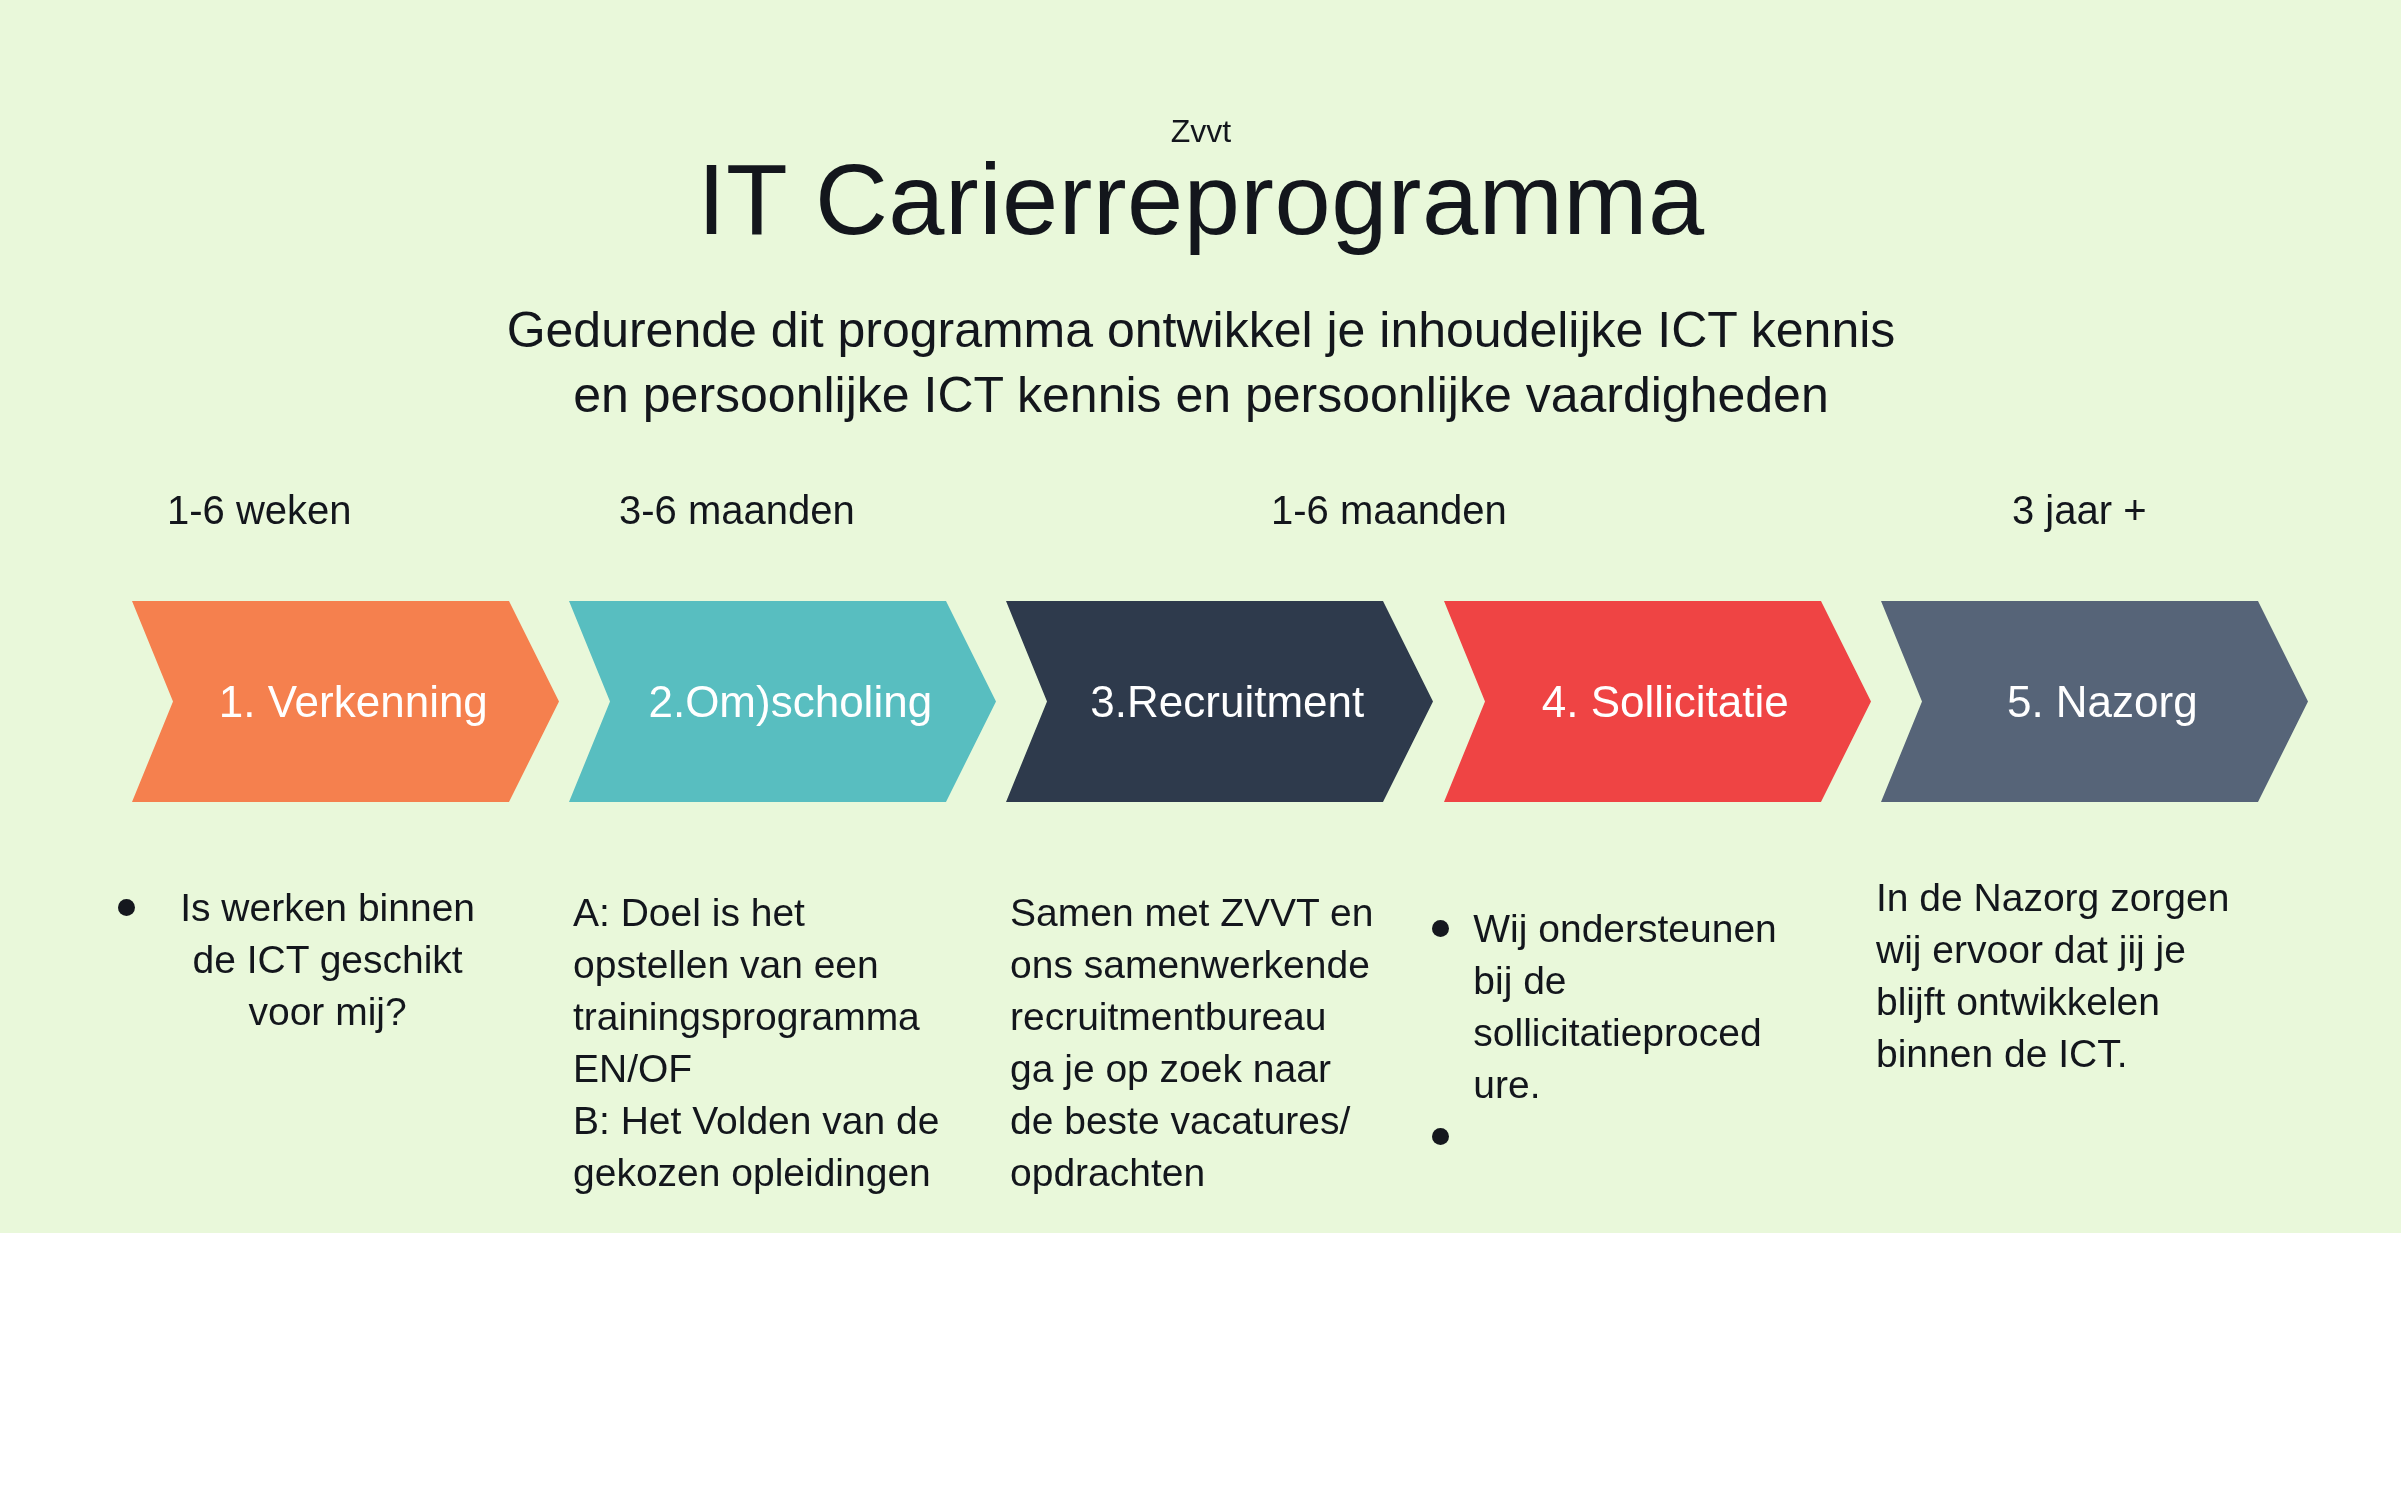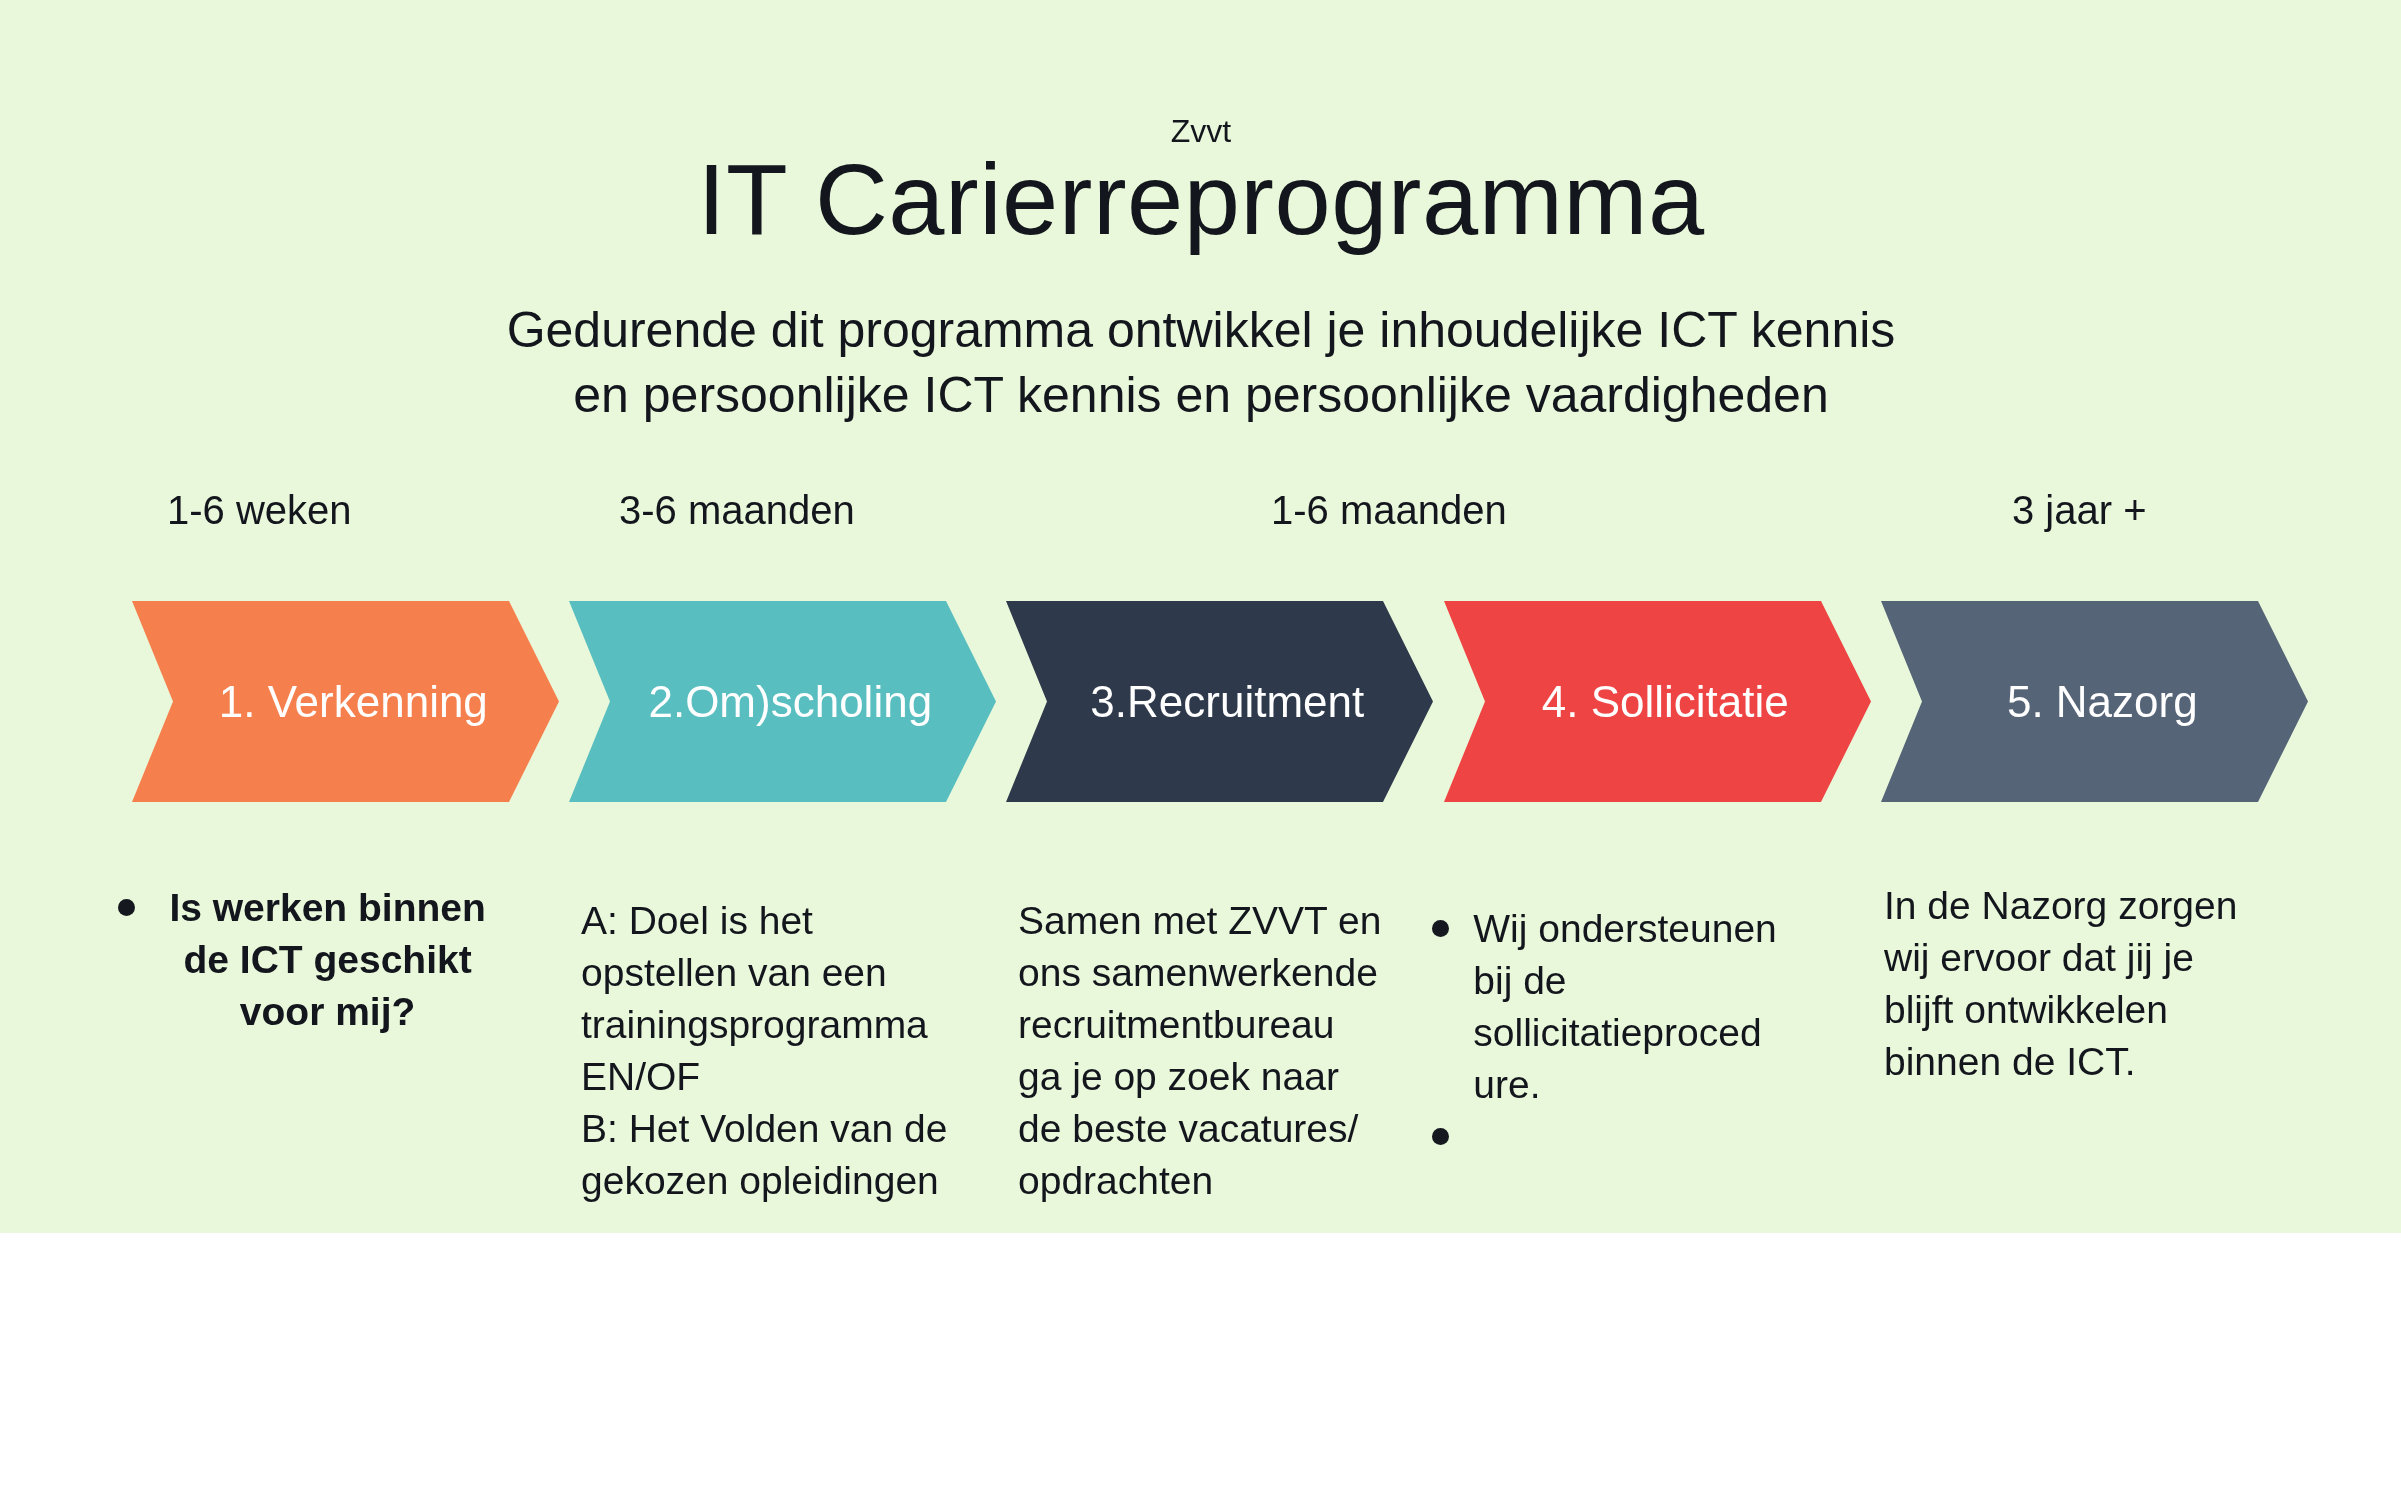--- a/index.html
+++ b/index.html
@@ -81,33 +81,33 @@
     padding-left: 15.6px;
   }
 
   
   .col {
     position: absolute;
     font-size: 39px;
     line-height: 52px;
     font-weight: 400;
   }
-  .col .para { margin: 16px; white-space: pre-line; }
+  .col .para { margin: 8px; white-space: pre-line; }
   .li { display: flex; align-items: flex-start; }
   .dot {
     flex: 0 0 auto;
     width: 17.7px;
     height: 17.7px;
     border-radius: 50%;
     background: #15181e;
     margin-top: 16.7px;
   }
   .li .txt { white-space: pre-line; }
 
-  .col1 { left: 104px;  width: 416px; top: 882px; font-weight: bold; }
+  .col1 { left: 104px;  width: 416px; top: 882px; }
   .col1 .dot { margin-left: 13.5px; }
   .col1 .txt { flex: 1; text-align: center; }
 
   .col2 { left: 565px; width: 432px; top: 879px; }
   .col3 { left: 1002px; width: 442px; top: 879px; }
 
   .col4 { left: 1429px; width: 406px; top: 903px; }
   .col4 .dot { margin-left: 2.6px; margin-right: 24px; }
   .col4 .txt { flex: 1; }
 

